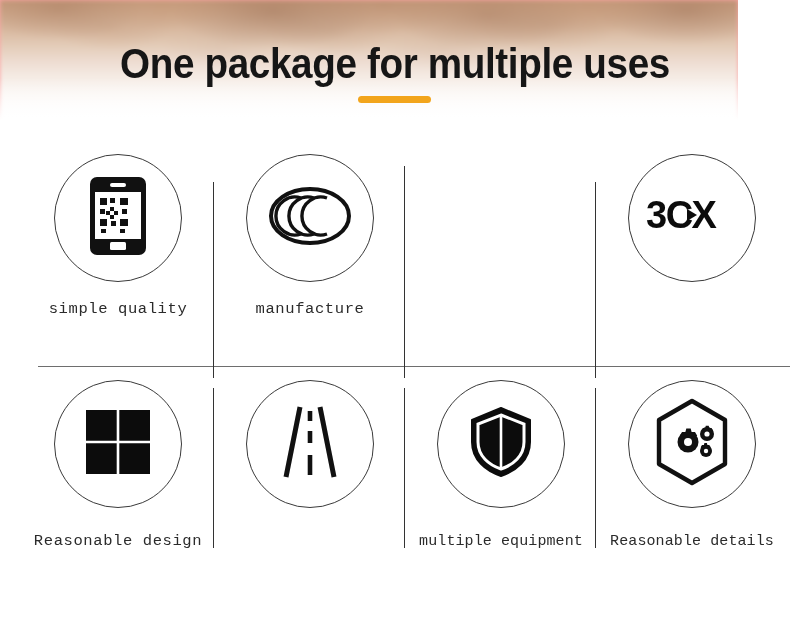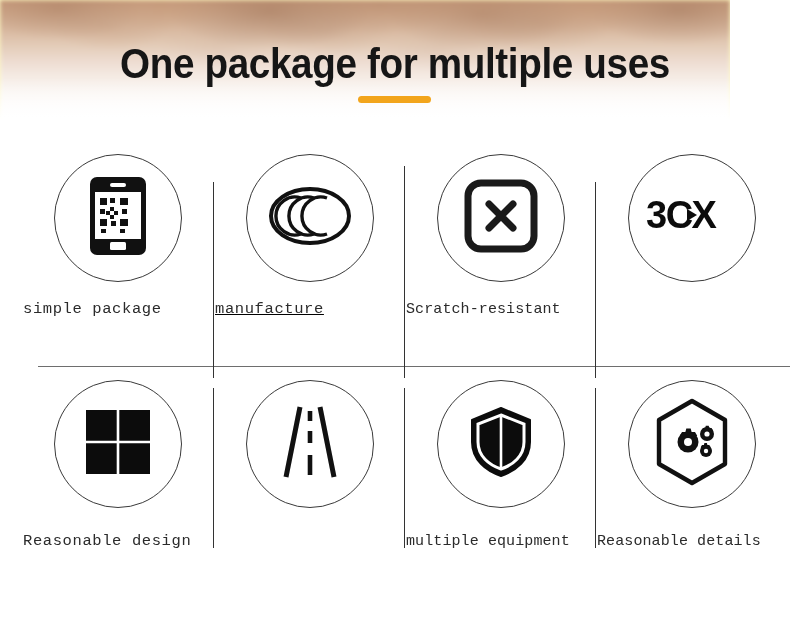--- a/index.html
+++ b/index.html
@@ -18,21 +18,22 @@
     background: #ffffff;
   }
 
   
   .header {
     position: absolute;
     left: 0; top: 0;
     width: 730px;
     height: 132px;
     overflow: hidden;
-    background: #fef9c3;
+    background: #fca5a5;
+    padding-left: 8px;
   }
   .header-tex {
     position: absolute;
     inset: 0;
     background:
       radial-gradient(ellipse 120px 46px at 8% 6%,  rgba(168,124,96,.50), rgba(168,124,96,0) 70%),
       radial-gradient(ellipse 96px 40px at 22% 2%,  rgba(196,152,120,.55), rgba(196,152,120,0) 70%),
       radial-gradient(ellipse 140px 52px at 37% 9%, rgba(150,106,80,.45),  rgba(150,106,80,0) 72%),
       radial-gradient(ellipse 110px 44px at 52% 3%, rgba(183,138,108,.50), rgba(183,138,108,0) 70%),
       radial-gradient(ellipse 132px 50px at 66% 11%,rgba(160,114,86,.42),  rgba(160,114,86,0) 72%),
@@ -109,26 +110,26 @@
   .vline.a { left: 213px; top: 50px;  height: 196px; }
   .vline.b { left: 404px; top: 34px;  height: 212px; }
   .vline.c { left: 595px; top: 50px;  height: 196px; }
   .vline.d { left: 213px; top: 256px; height: 160px; }
   .vline.e { left: 404px; top: 256px; height: 160px; }
   .vline.f { left: 595px; top: 256px; height: 160px; }
 
   .cell {
     position: absolute;
     width: 190px;
-    text-align: left;
+    text-align: center;
   }
   .cell.r1 { top: 22px; }
   .cell.r2 { top: 248px; }
   .cell.c1 { left: 23px; }
-  .cell.c2 { left: 215px; text-decoration: underline; }
+  .cell.c2 { left: 215px; }
   .cell.c3 { left: 406px; }
   .cell.c4 { left: 597px; }
 
   .circle {
     position: relative;
     width: 128px;
     height: 128px;
     margin: 0 auto;
     border: 1px solid #3a3a3a;
     border-radius: 50%;
@@ -191,48 +192,37 @@
               <rect x="33" y="33" width="5" height="5"></rect>
               <rect x="11" y="43" width="7" height="7"></rect>
               <rect x="22" y="45" width="5" height="5"></rect>
               <rect x="31" y="43" width="8" height="7"></rect>
               <rect x="31" y="53" width="5" height="4"></rect>
               <rect x="12" y="53" width="5" height="4"></rect>
             </g>
           </svg>
         </span>
       </div>
-      <div class="label">simple package</div>
+      <div class="label">simple quality</div>
     </div>
 
     <div class="cell r1 c2">
       <div class="circle">
         <span>
           <svg width="86" height="62" viewBox="0 0 86 62">
             <ellipse cx="43" cy="31" rx="39" ry="27" fill="none" stroke="#111" stroke-width="4"></ellipse>
             <path d="M34 13 A19 19 0 1 0 34 49" fill="none" stroke="#111" stroke-width="3.4"></path>
             <path d="M47 13 A19 19 0 1 0 47 49" fill="none" stroke="#111" stroke-width="3.4"></path>
             <path d="M60 13 A19 19 0 1 0 60 49" fill="none" stroke="#111" stroke-width="3.4"></path>
           </svg>
         </span>
       </div>
       <div class="label">manufacture</div>
     </div>
 
-    <div class="cell r1 c3 wide">
-      <div class="circle">
-        <span>
-          <svg width="74" height="74" viewBox="0 0 74 74">
-            <rect x="4" y="4" width="66" height="66" rx="13" fill="none" stroke="#1a1a1a" stroke-width="7"></rect>
-            <path d="M25 25 L49 49 M49 25 L25 49" stroke="#1a1a1a" stroke-width="7" stroke-linecap="round"></path>
-          </svg>
-        </span>
-      </div>
-      <div class="label">Scratch-resistant</div>
-    </div>
 
     <div class="cell r1 c4">
       <div class="circle">
         <span>
           <svg width="94" height="44" viewBox="0 0 94 44">
             <text x="1" y="34" font-family="Liberation Sans, sans-serif" font-size="38" font-weight="700" fill="#0c0c0c" letter-spacing="-1.5">3CX</text>
             <path d="M42 15 L52 21 L42 27 Z" fill="#0c0c0c"></path>
           </svg>
         </span>
       </div>

